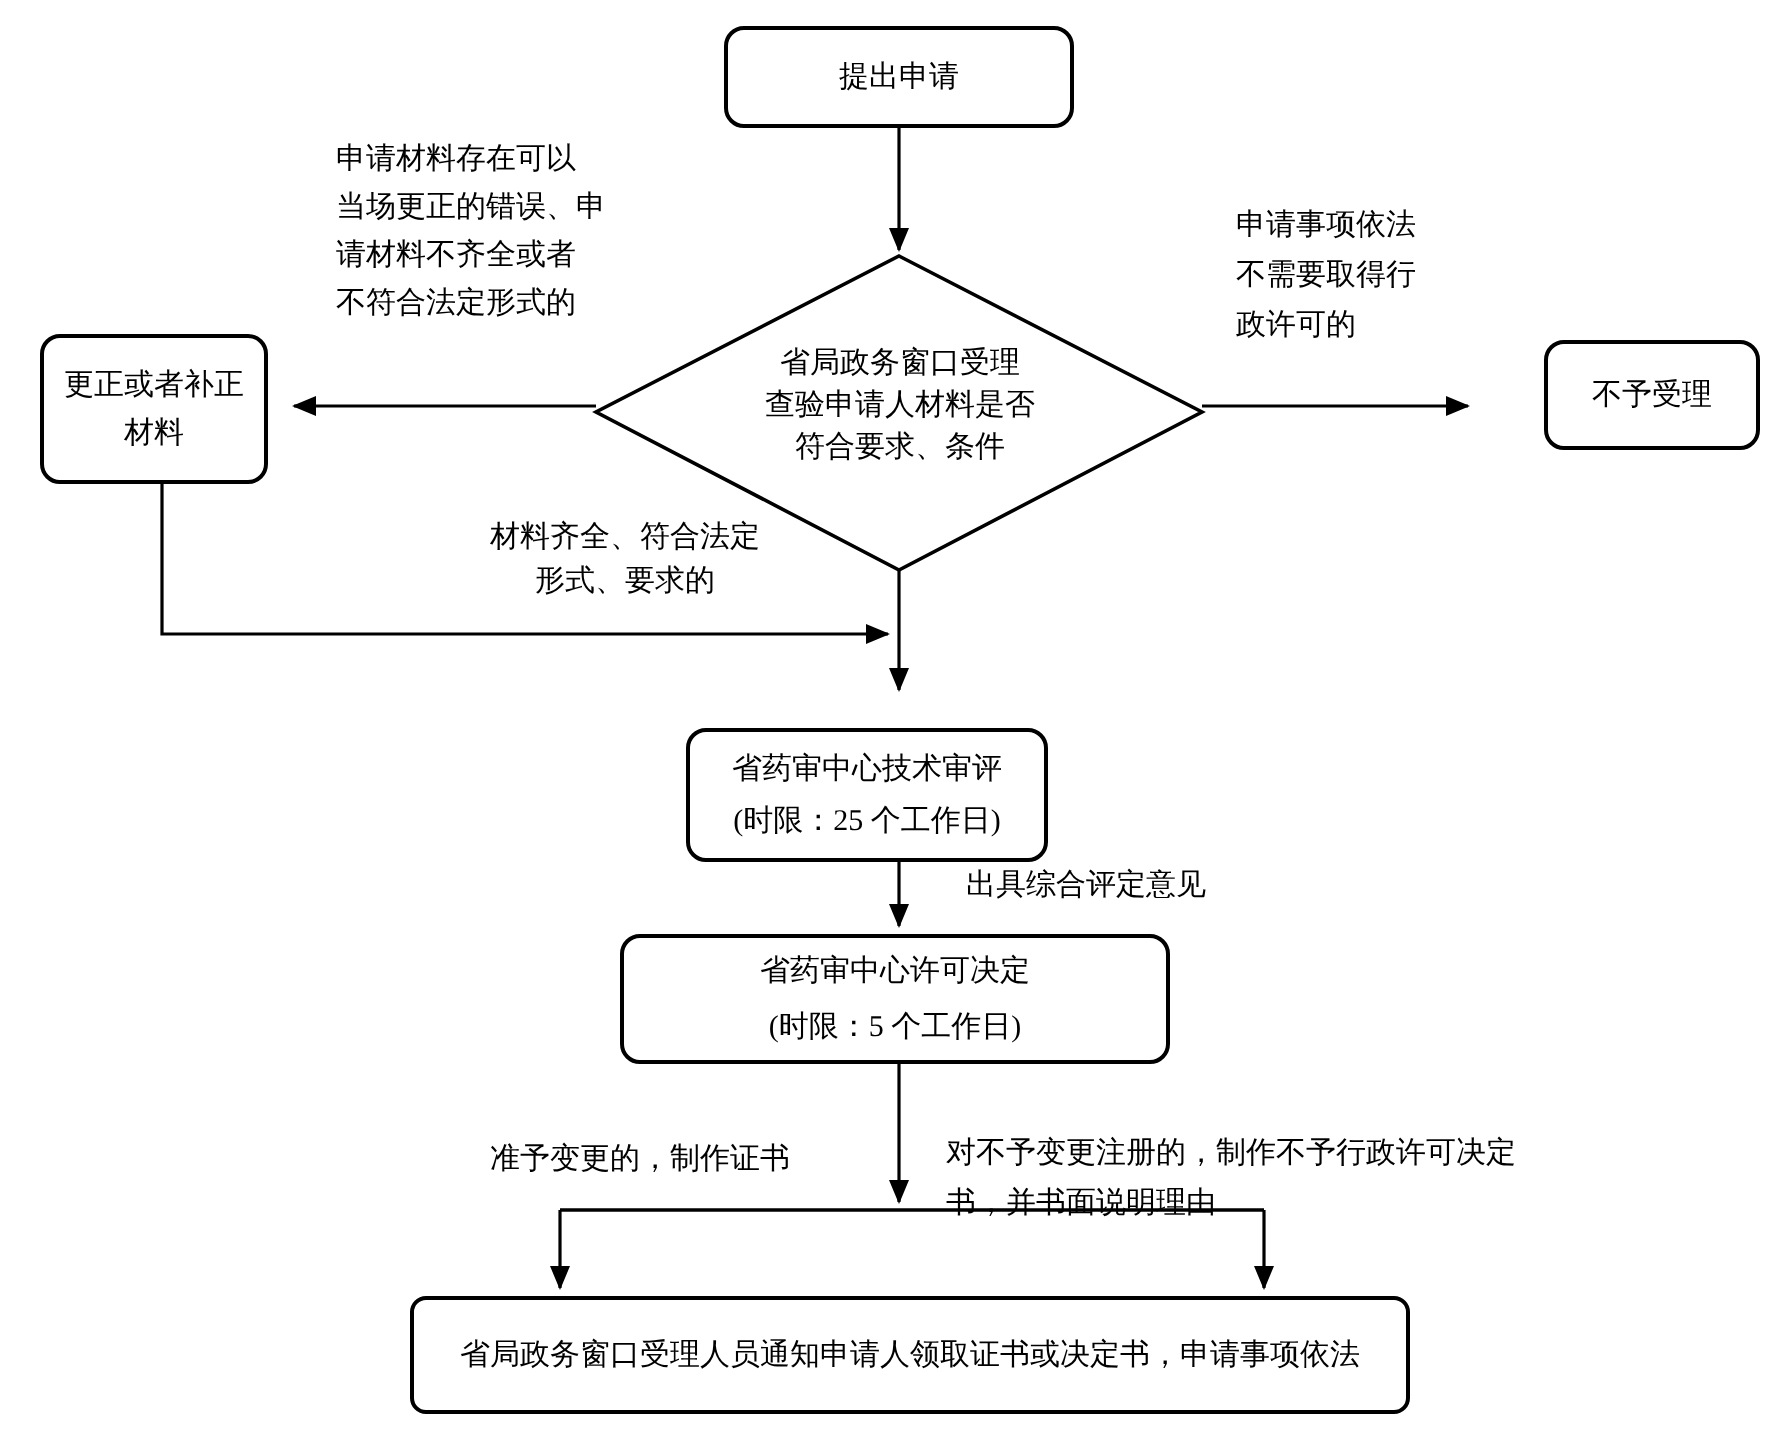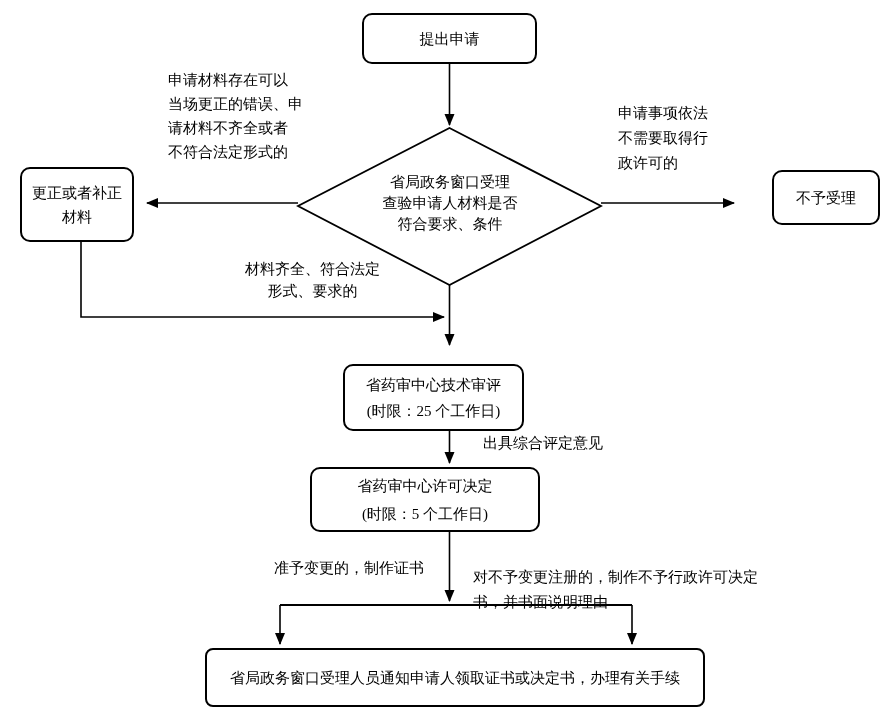--- a/index.html
+++ b/index.html
@@ -42,37 +42,37 @@
     font-size: 15px;
     line-height: 24px;
     white-space: pre-line;
   }
   .centered { text-align: center; }
 
   #node-start        { left: 362px; top: 13px;  width: 175px; height: 51px; }
   #node-correct      { left: 20px;  top: 167px; width: 114px; height: 75px; }
   #node-reject       { left: 772px; top: 170px; width: 108px; height: 55px; }
   #node-tech-review  { left: 343px; top: 332px; width: 181px; height: 67px; line-height: 26px; margin-top: 32px; }
-  #node-decision2    { left: 310px; top: 467px; width: 230px; height: 65px; line-height: 28px; }
+  #node-decision2    { left: 310px; top: 467px; width: 275px; height: 65px; line-height: 28px; }
   #node-notify       { left: 205px; top: 648px; width: 500px; height: 59px; border-radius: 8px; }
 
   #decision-text {
     position: absolute;
     left: 350px; top: 172px; width: 200px;
     text-align: center;
     font-size: 15px;
     line-height: 21px;
     white-space: pre-line;
   }
 
   #label-correctable        { left: 168px; top: 68px;  width: 180px; }
   #label-no-permit          { left: 618px; top: 101px; width: 120px; line-height: 25px; }
   #label-materials-complete { left: 230px; top: 258px; width: 165px; line-height: 22px; }
   #label-eval-opinion       { left: 483px; top: 431px; width: 170px; }
-  #label-approve            { left: 245px; top: 556px; width: 210px; margin-left: 29px; }
+  #label-approve            { left: 245px; top: 568px; width: 210px; }
   #label-disapprove         { left: 473px; top: 545px; width: 300px; line-height: 25px; margin-top: 20px; }
 </style>
 </head>
 <body>
 
 <div id="canvas">
 
   <svg id="edges" viewBox="0 0 892 722" xmlns="http://www.w3.org/2000/svg">
     <defs>
       <marker id="arrow" markerUnits="userSpaceOnUse" markerWidth="13" markerHeight="11" refX="11" refY="5" orient="auto">
@@ -113,21 +113,21 @@
 材料</div>
 
   <div class="node" id="node-reject">不予受理</div>
 
   <div class="node" id="node-tech-review">省药审中心技术审评
 (时限：25 个工作日)</div>
 
   <div class="node" id="node-decision2">省药审中心许可决定
 (时限：5 个工作日)</div>
 
-  <div class="node" id="node-notify">省局政务窗口受理人员通知申请人领取证书或决定书，办理有关手续</div>
+  <div class="node" id="node-notify">省局政务窗口受理人员通知申请人领取证书或决定书，申请事项依法</div>
 
   <div class="label" id="label-correctable">申请材料存在可以
 当场更正的错误、申
 请材料不齐全或者
 不符合法定形式的</div>
 
   <div class="label" id="label-no-permit">申请事项依法
 不需要取得行
 政许可的</div>
 

